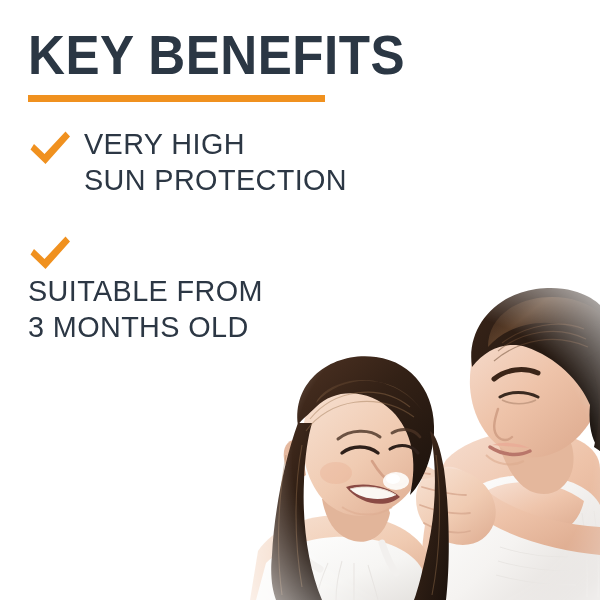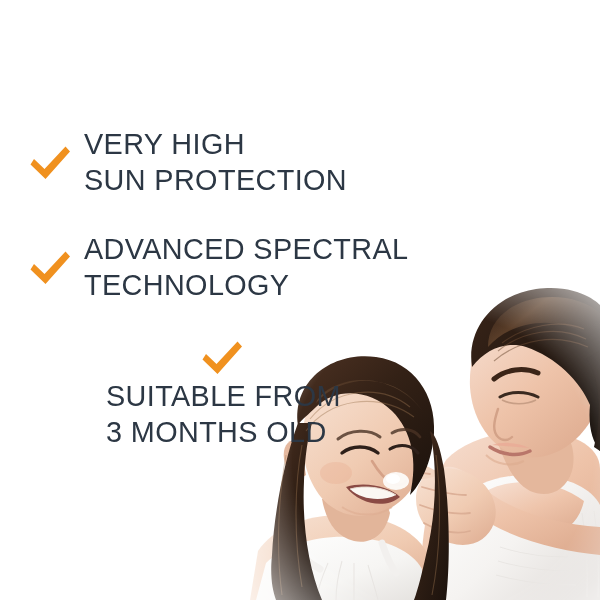--- a/index.html
+++ b/index.html
@@ -29,21 +29,21 @@
     white-space:nowrap;
   }
   .headline-rule{
     margin-top:12px;
     width:297px;height:7px;
     background:#f0911f;
   }
 
   
   .benefits{position:absolute;left:28px;top:126px;width:400px;}
-  .benefit{position:relative;display:flex;align-items:center;margin-bottom:33px;}
+  .benefit{position:relative;display:flex;align-items:flex-start;margin-bottom:33px;}
   .benefit:last-child{margin-bottom:0;flex-direction:column;}
   .check{
     flex:0 0 auto;
     width:44px;height:38px;
     margin-right:12px;
     margin-top:4px;
   }
   .check svg{display:block;width:44px;height:38px;}
   .benefit-text{
     font-family:"Liberation Sans Narrow","Liberation Sans",sans-serif;
@@ -246,53 +246,46 @@
         <path d="M100 234 C 114 230, 134 232, 146 240 C 134 246, 112 246, 100 234 Z" fill="#fbf7f2"></path>
         <path d="M100 234 C 114 230, 134 232, 146 240" stroke="#e6d9cd" stroke-width="1" fill="none"></path>
 
         <ellipse cx="86" cy="218" rx="16" ry="11" fill="#e9ab90" opacity="0.35"></ellipse>
 
         <path d="M92 252 C 106 262, 128 262, 142 252" stroke="#dcab90" stroke-width="1.8" fill="none" opacity="0.55"></path>
       </g>
     </svg>
   </div>
 
+  <div class="headline-block">
+    <div class="headline">KEY BENEFITS</div>
+    <div class="headline-rule"></div>
+  </div>
 
   <div class="benefits">
 
     <div class="benefit">
       <span class="check">
         <svg viewBox="0 0 44 38" xmlns="http://www.w3.org/2000/svg">
           <path d="M2.5 19.5 L6 14 L16.5 24 L37.5 1.5 L42 6.5 L17.5 34 Z" fill="#f0911f"></path>
         </svg>
       </span>
       <span class="benefit-text">
         <span class="ln">VERY HIGH</span>
         <span class="ln">SUN PROTECTION</span>
       </span>
     </div>
 
+
     <div class="benefit">
       <span class="check">
         <svg viewBox="0 0 44 38" xmlns="http://www.w3.org/2000/svg">
           <path d="M2.5 19.5 L6 14 L16.5 24 L37.5 1.5 L42 6.5 L17.5 34 Z" fill="#f0911f"></path>
         </svg>
       </span>
       <span class="benefit-text">
-        <span class="ln">ADVANCED SPECTRAL</span>
-        <span class="ln">TECHNOLOGY</span>
-      </span>
-    </div>
-
-    <div class="benefit">
-      <span class="check">
-        <svg viewBox="0 0 44 38" xmlns="http://www.w3.org/2000/svg">
-          <path d="M2.5 19.5 L6 14 L16.5 24 L37.5 1.5 L42 6.5 L17.5 34 Z" fill="#f0911f"></path>
-        </svg>
-      </span>
-      <span class="benefit-text">
         <span class="ln">SUITABLE FROM</span>
         <span class="ln">3 MONTHS OLD</span>
       </span>
     </div>
 
   </div>
 </div>
 
 </body></html>

